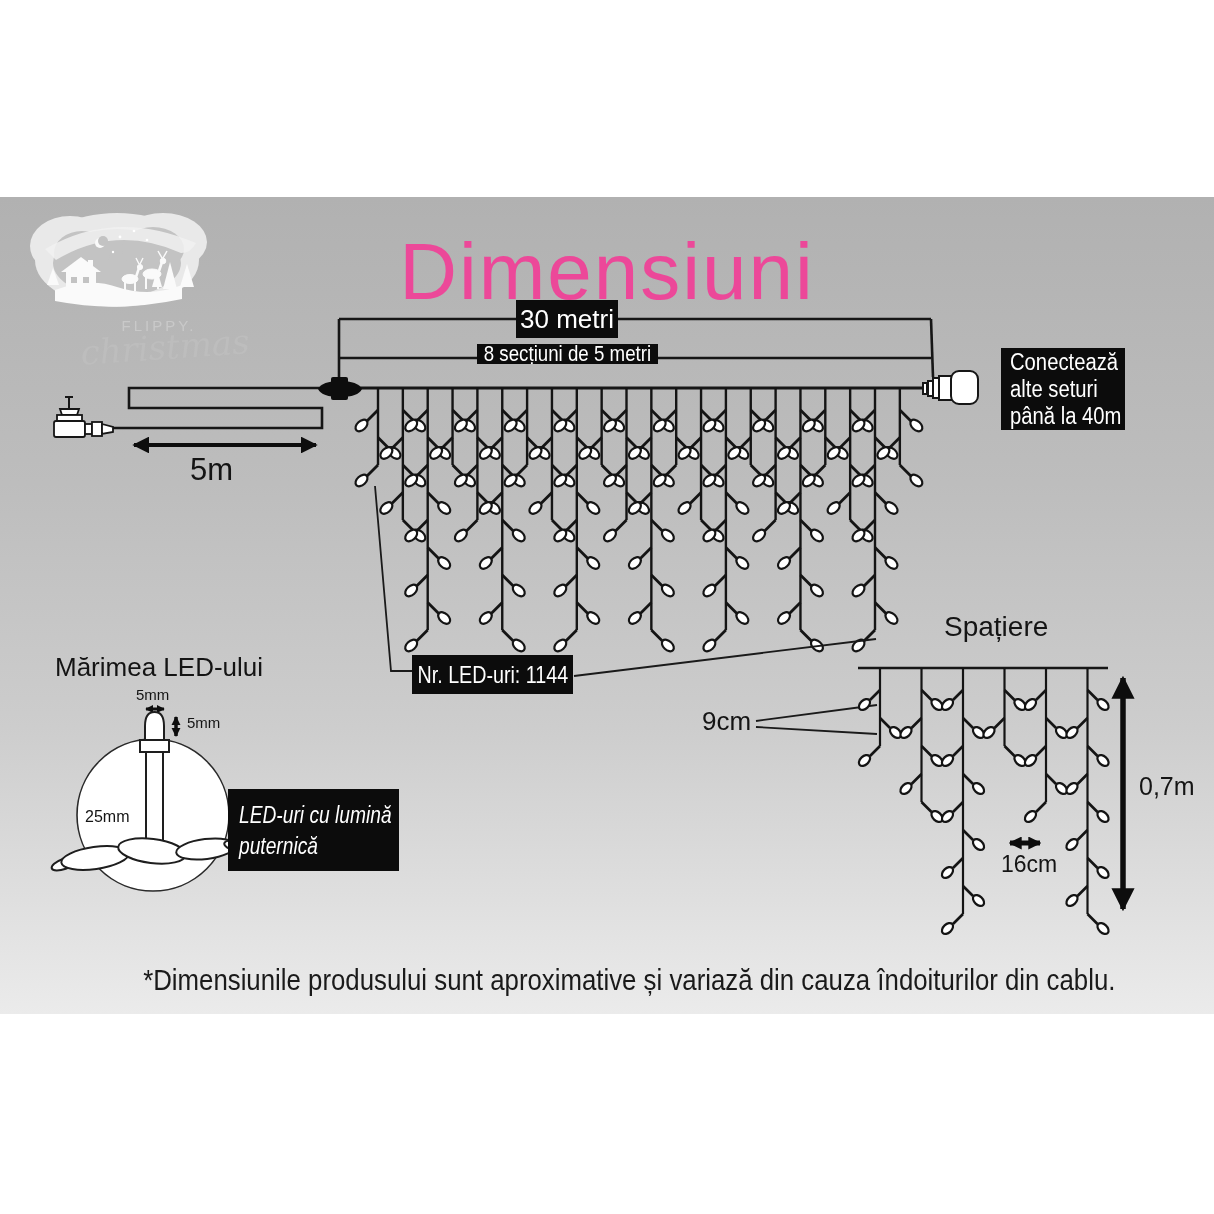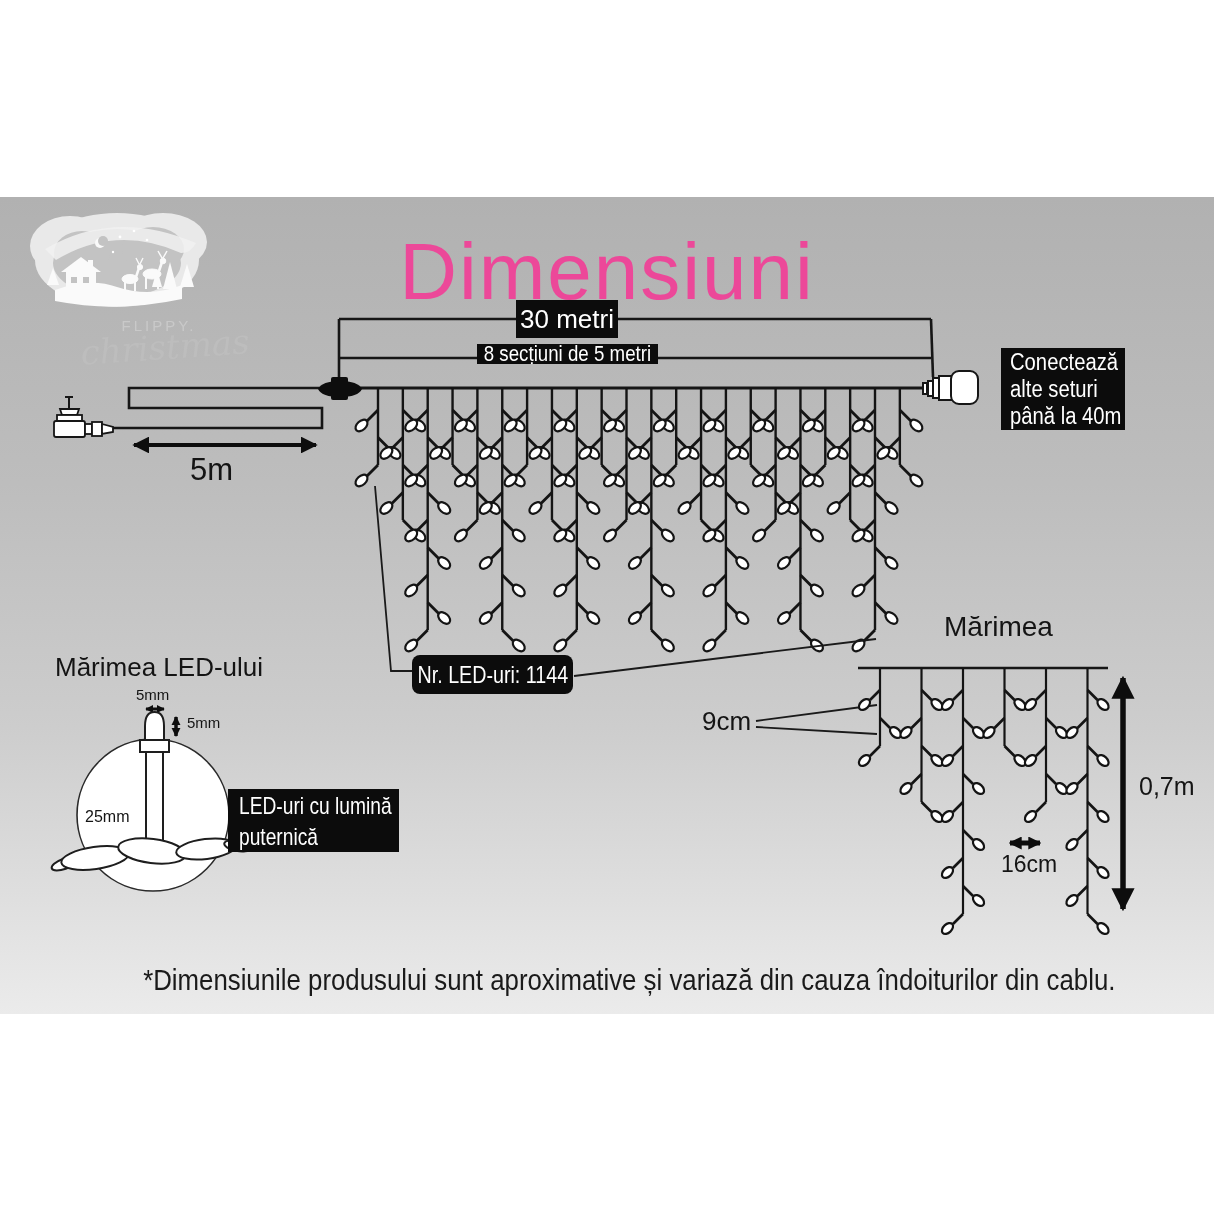--- a/index.html
+++ b/index.html
@@ -513,41 +513,41 @@
   </div>
 
   <div class="lbl" style="left:190px;top:452px;font-size:31px;text-align:right;">5m</div>
 
   <div class="badge multiline" style="left:1001px;top:348px;width:124px;height:82px;font-size:23px;line-height:27px;padding-left:9px;box-sizing:border-box;">
     <span class="cx" style="transform:scaleX(0.88);transform-origin:left center;">Conectează</span>
     <span class="cx" style="transform:scaleX(0.88);transform-origin:left center;">alte seturi</span>
     <span class="cx" style="transform:scaleX(0.88);transform-origin:left center;">până la 40m</span>
   </div>
 
-  <div class="badge" style="left:412px;top:655px;width:161px;height:39px;font-size:24px;border-radius:8px;">
+  <div class="badge" style="left:412px;top:655px;width:161px;height:39px;font-size:24px;">
     <span class="cx" style="transform:scaleX(0.82);">Nr. LED-uri: 1144</span>
   </div>
 
-  <div class="lbl" style="left:944px;top:611px;font-size:28px;">Mărimea</div>
+  <div class="lbl" style="left:944px;top:611px;font-size:28px;">Spațiere</div>
 
   <div class="lbl" style="left:702px;top:706px;font-size:26px;">9cm</div>
 
   <div class="lbl" style="left:1001px;top:851px;width:48px;text-align:center;font-size:23px;">16cm</div>
 
   <div class="lbl" style="left:1139px;top:772px;font-size:25px;">0,7m</div>
 
   <div class="lbl" style="left:55px;top:652px;font-size:26px;">Mărimea LED-ului</div>
 
   <div class="lbl" style="left:136px;top:686px;font-size:15px;">5mm</div>
 
   <div class="lbl" style="left:187px;top:714px;font-size:15px;">5mm</div>
 
   <div class="lbl" style="left:85px;top:780px;font-size:16px;margin-top:28px;">25mm</div>
 
-  <div class="badge multiline" style="left:228px;top:789px;width:171px;height:63px;font-size:24px;line-height:31px;padding-left:11px;box-sizing:border-box;">
+  <div class="badge multiline" style="left:228px;top:789px;width:171px;height:82px;font-size:24px;line-height:31px;padding-left:11px;box-sizing:border-box;font-style:italic;">
     <span class="cx" style="transform:scaleX(0.8);transform-origin:left center;">LED-uri cu lumină</span>
     <span class="cx" style="transform:scaleX(0.8);transform-origin:left center;">puternică</span>
   </div>
 
   <div class="lbl footnote" style="top:963px;margin-left:44px;">
     <span class="cx" style="transform:scaleX(0.86);">*Dimensiunile produsului sunt aproximative și variază din cauza îndoiturilor din cablu.</span>
   </div>
 
   <div class="lbl brand-name" style="left:117px;top:317px;">FLIPPY.</div>
   <div class="lbl brand-sub" style="left:80px;top:327px;">christmas</div>

